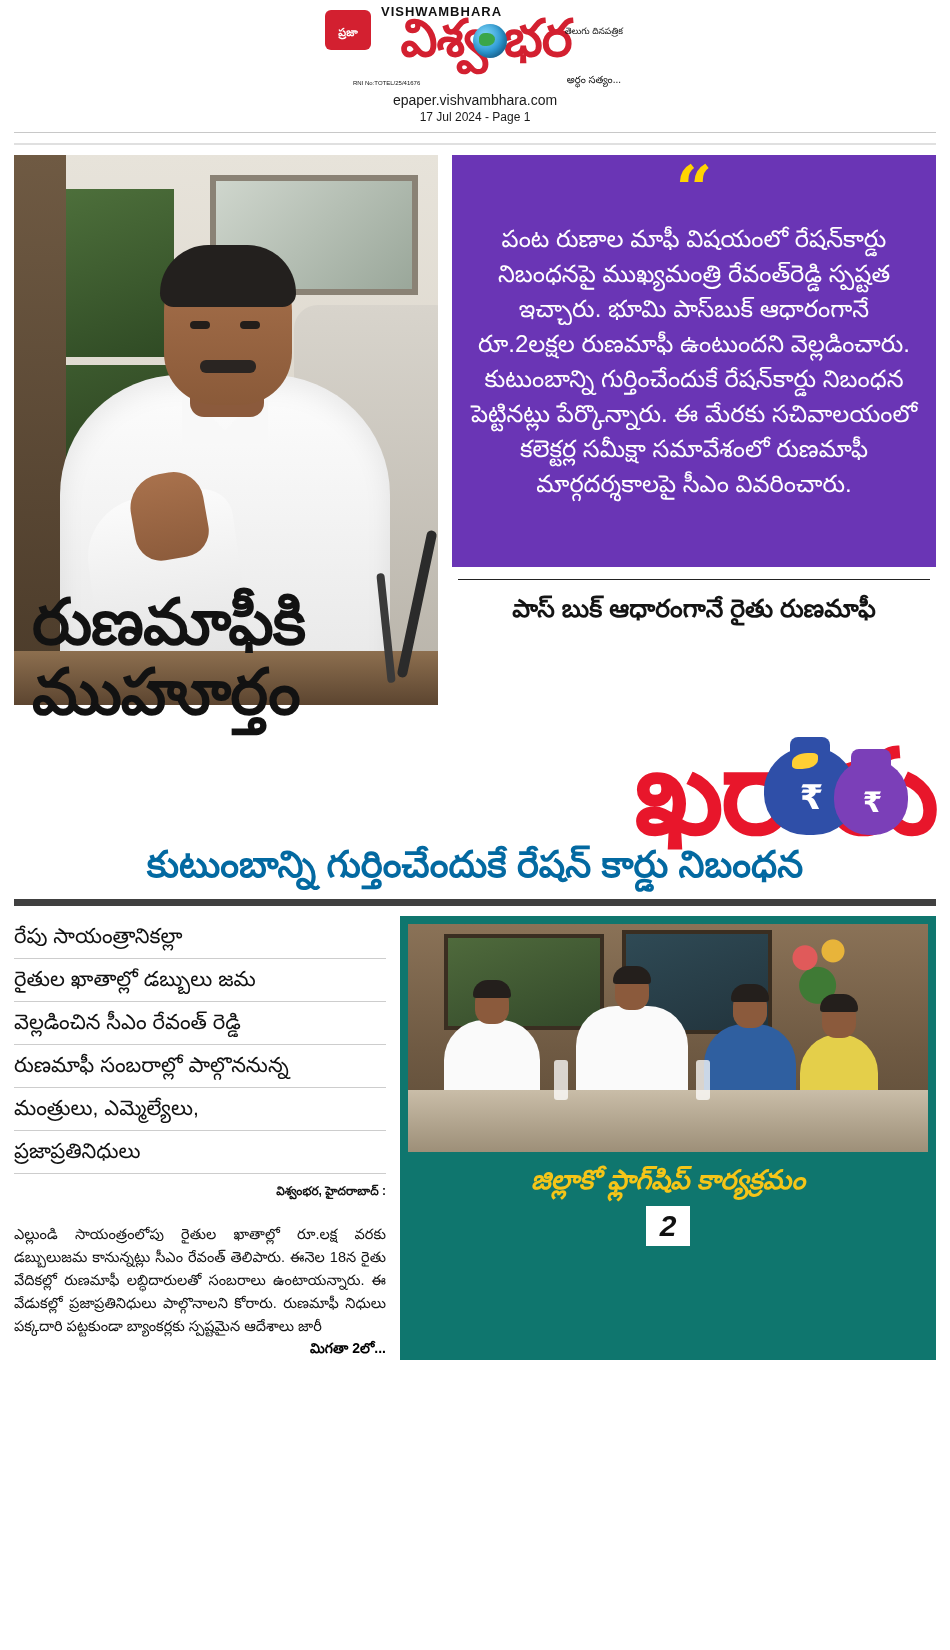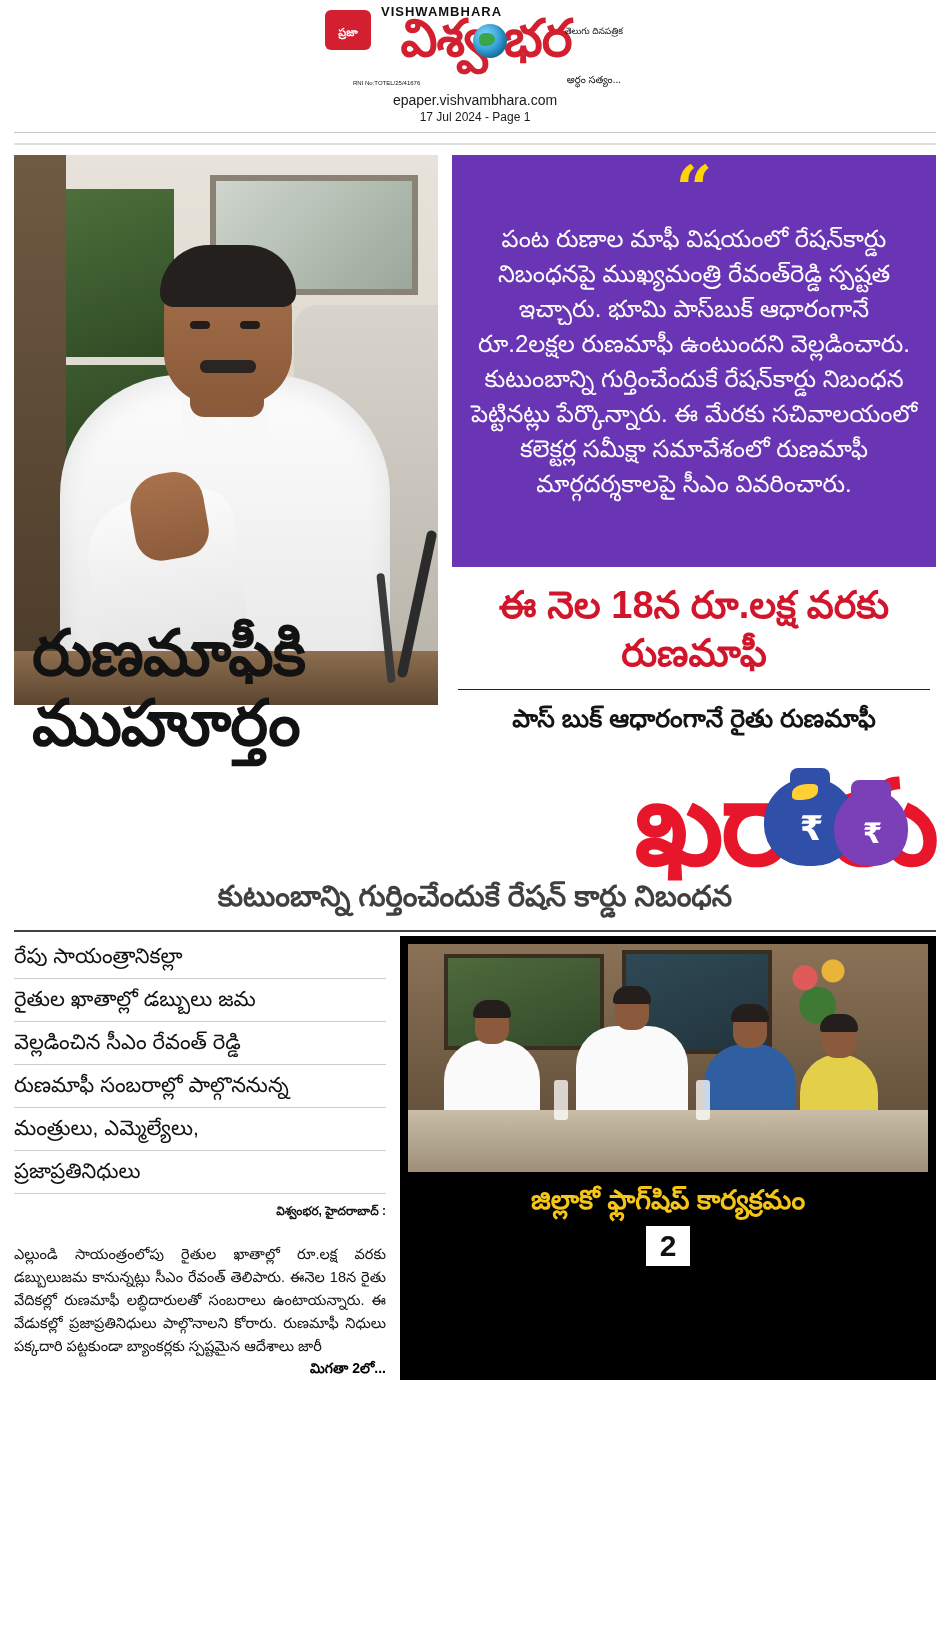--- a/index.html
+++ b/index.html
@@ -316,35 +316,35 @@
   .bag .rupee {
     position: absolute; left: 50%; top: 50%; transform: translate(-50%,-45%);
     color: #fff; font-size: 34px; font-weight: bold; font-family:"DejaVu Sans", sans-serif;
   }
   .bag.b2 .rupee { font-size: 28px; }
   .leaf {
     position: absolute; left: 28px; top: 6px; width: 26px; height: 16px;
     background: #ffcf33; border-radius: 60% 20% 60% 20%;
   }
   .headline-strap {
-    color: #404040;
-    font-size: 29px;
+    color: #0369a1;
+    font-size: 37px;
     line-height: 40px;
     font-weight: bold;
     text-align: center;
     margin-top: -6px;
   }
 
   
   .bottom-row {
     display: flex;
     gap: 14px;
     margin-top: 14px;
-    border-top: 2px solid #404040;
-    padding-top: 4px;
+    border-top: 7px solid #404040;
+    padding-top: 10px;
   }
   .left-col {
     width: 372px;
     flex: none;
   }
   .bullets {
     font-size: 21px;
     line-height: 32px;
     color: #111;
   }
@@ -367,23 +367,24 @@
     text-align: justify;
   }
   .cont-note {
     font-size: 14px;
     font-weight: bold;
     text-align: right;
     margin-top: 2px;
   }
   .right-col {
     flex: 1;
-    background: #000000;
+    background: #0f766e;
     padding: 8px 8px 10px 8px;
     position: relative;
+    font-style: italic;
   }
   .photo-meet {
     position: relative;
     width: 100%;
     height: 228px;
     overflow: hidden;
     background: #7d6a55;
   }
   .mt-wall {
     position: absolute; inset: 0;
@@ -514,21 +515,20 @@
         <div class="pm-desk"></div>
         <div class="pm-mic"></div>
         <div class="pm-mic2"></div>
       </div>
 
       <div class="quote-col">
         <div class="quote-box">
           <div class="quote-mark">“</div>
           <div class="quote-text">పంట రుణాల మాఫీ విషయంలో రేషన్‌కార్డు నిబంధనపై ముఖ్యమంత్రి రేవంత్‌రెడ్డి స్పష్టత ఇచ్చారు. భూమి పాస్‌బుక్ ఆధారంగానే రూ.2లక్షల రుణమాఫీ ఉంటుందని వెల్లడించారు. కుటుంబాన్ని గుర్తించేందుకే రేషన్‌కార్డు నిబంధన పెట్టినట్లు పేర్కొన్నారు. ఈ మేరకు సచివాలయంలో కలెక్టర్ల సమీక్షా సమావేశంలో రుణమాఫీ మార్గదర్శకాలపై సీఎం వివరించారు.</div>
         </div>
-        <div class="sub-head-red">ఈ నెల 18న రూ.లక్ష వరకు రుణమాఫీ</div>
         <div class="thin-sep"></div>
         <div class="sub-head-black">పాస్ బుక్ ఆధారంగానే రైతు రుణమాఫీ</div>
       </div>
     </div>
 
     <div class="headline-area">
       <div class="headline-1">రుణమాఫీకి</div>
       <div class="headline-1">ముహూర్తం</div>
       <div class="headline-big">
         <span>ఖరారు</span>

